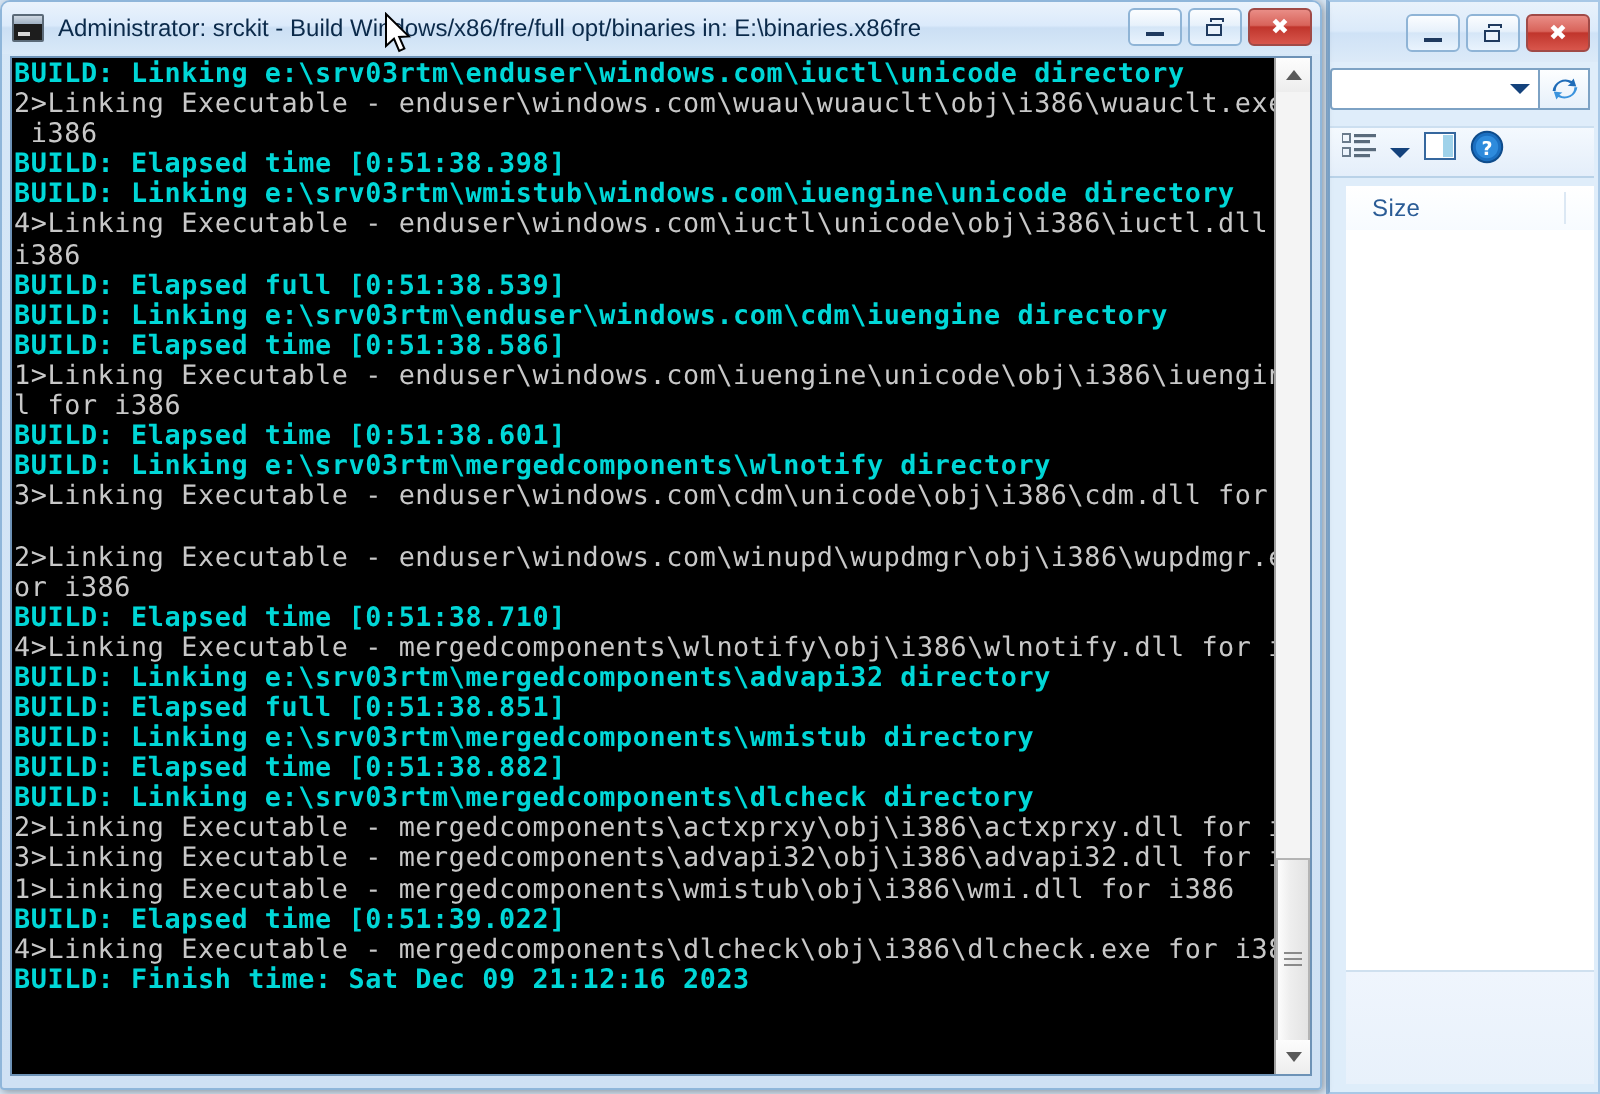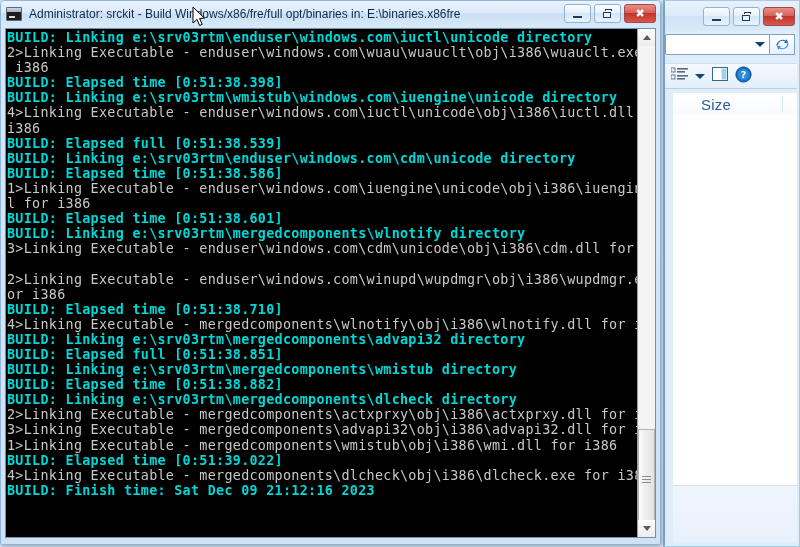--- a/index.html
+++ b/index.html
@@ -143,23 +143,23 @@
     left: 8px;
     top: 92px;
     right: 2px;
     height: 22px;
     background: linear-gradient(to bottom,#ffffff,#f7fbff);
     border-bottom: 1px solid #dbe8f4;
     display: flex;
     align-items: center;
   }
   .exp-colheader .colname {
-    font-size: 15px;
+    font-size: 12px;
     color: #2b5c96;
-    padding-left: 28px;
+    padding-left: 13px;
     letter-spacing: .2px;
   }
   .exp-colsep {
     position:absolute; right: 14px; top: 3px; width:1px; height:16px; background:#dce8f4;
   }
   .exp-listarea {
     position: absolute;
     left: 8px;
     top: 114px;
     right: 2px;
@@ -411,21 +411,21 @@
     <div class="con-client">
       <div class="con-text" id="console-output">
           <div class="con-line c-cyan">BUILD: Linking e:\srv03rtm\enduser\windows.com\iuctl\unicode directory</div>
           <div class="con-line c-white">2&gt;Linking Executable - enduser\windows.com\wuau\wuauclt\obj\i386\wuauclt.exe for</div>
           <div class="con-line c-white"> i386</div>
           <div class="con-line c-cyan">BUILD: Elapsed time [0:51:38.398]</div>
           <div class="con-line c-cyan">BUILD: Linking e:\srv03rtm\wmistub\windows.com\iuengine\unicode directory</div>
           <div class="con-line c-white">4&gt;Linking Executable - enduser\windows.com\iuctl\unicode\obj\i386\iuctl.dll for</div>
           <div class="con-line c-white">i386</div>
           <div class="con-line c-cyan">BUILD: Elapsed full [0:51:38.539]</div>
-          <div class="con-line c-cyan">BUILD: Linking e:\srv03rtm\enduser\windows.com\cdm\unicode directory</div>
+          <div class="con-line c-cyan">BUILD: Linking e:\srv03rtm\enduser\windows.com\cdm\iuengine directory</div>
           <div class="con-line c-cyan">BUILD: Elapsed time [0:51:38.586]</div>
           <div class="con-line c-white">1&gt;Linking Executable - enduser\windows.com\iuengine\unicode\obj\i386\iuengine.dl</div>
           <div class="con-line c-white">l for i386</div>
           <div class="con-line c-cyan">BUILD: Elapsed time [0:51:38.601]</div>
           <div class="con-line c-cyan">BUILD: Linking e:\srv03rtm\mergedcomponents\wlnotify directory</div>
           <div class="con-line c-white">3&gt;Linking Executable - enduser\windows.com\cdm\unicode\obj\i386\cdm.dll for i386</div>
           <div class="con-line c-white">&nbsp;</div>
           <div class="con-line c-white">2&gt;Linking Executable - enduser\windows.com\winupd\wupdmgr\obj\i386\wupdmgr.exe f</div>
           <div class="con-line c-white">or i386</div>
           <div class="con-line c-cyan">BUILD: Elapsed time [0:51:38.710]</div>

